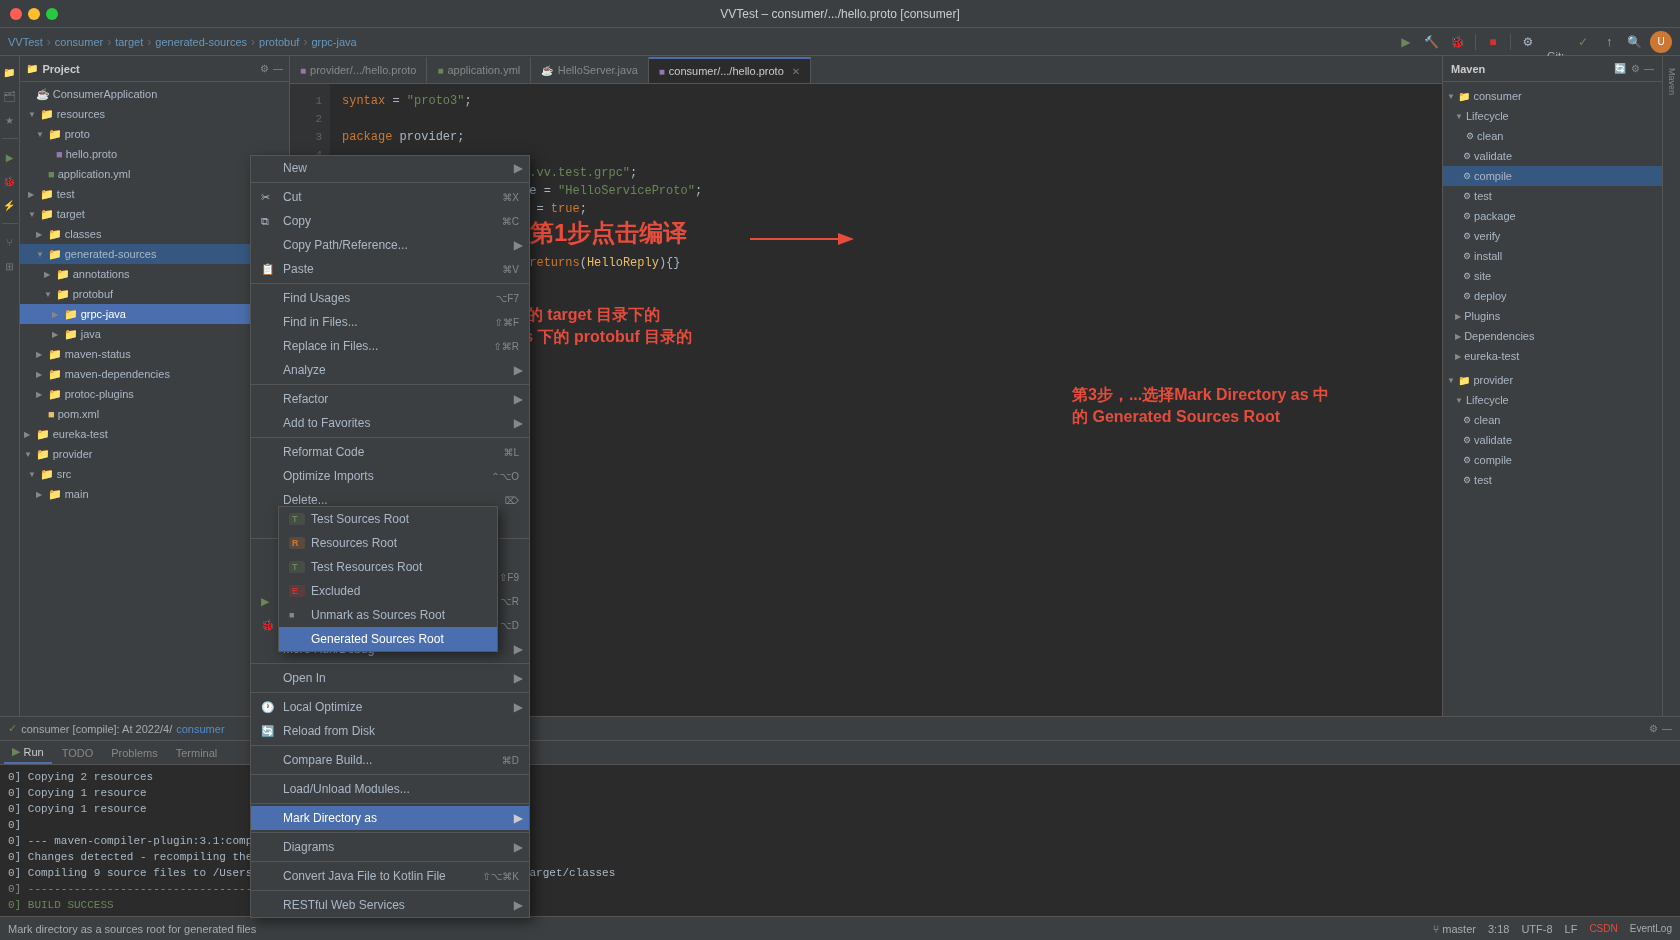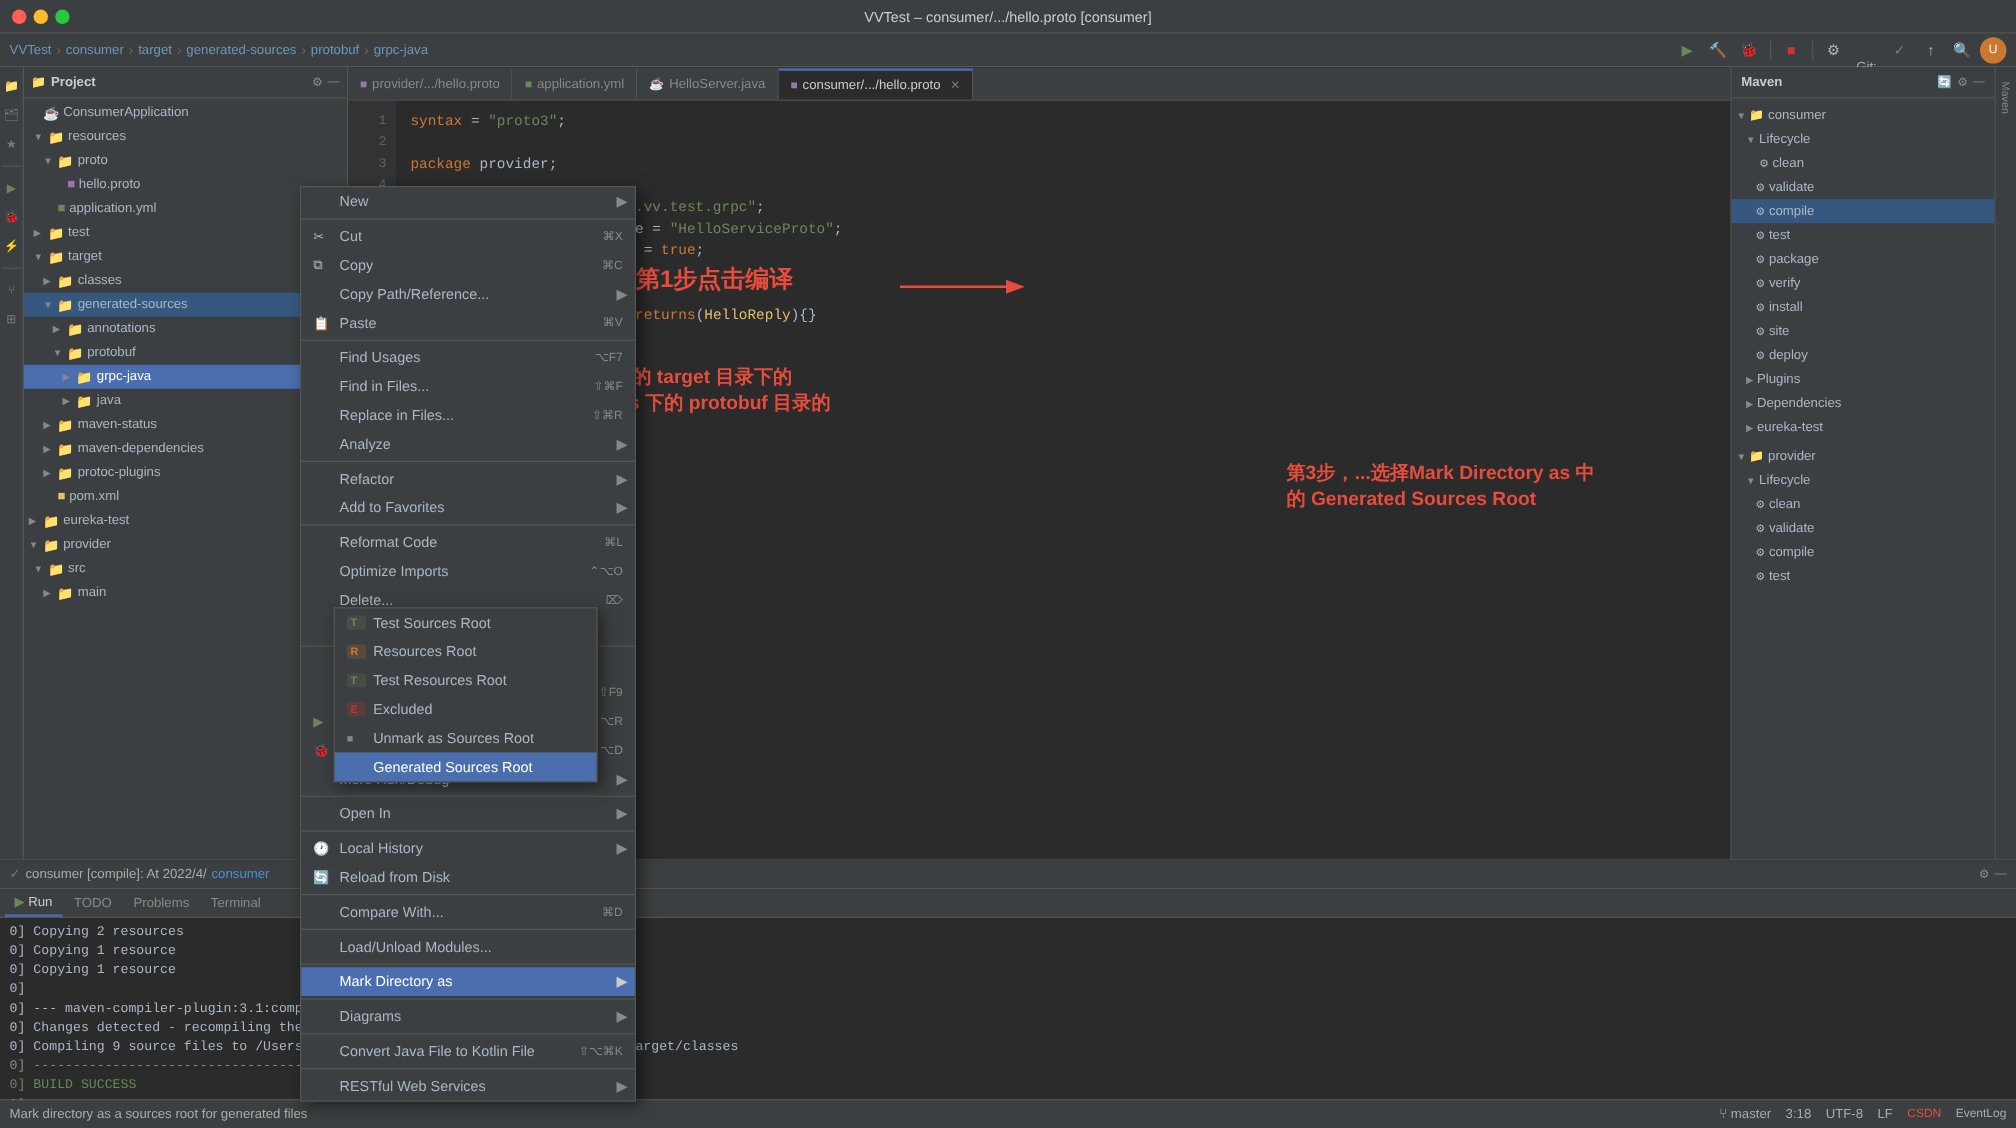--- a/index.html
+++ b/index.html
@@ -669,33 +669,33 @@
 
     <div class="cm-item">
       <span class="cm-item-icon"></span>
       <span class="cm-item-label">Open In</span>
       <span class="cm-arrow">▶</span>
     </div>
     <div class="cm-separator"></div>
 
     <div class="cm-item">
       <span class="cm-item-icon">🕐</span>
-      <span class="cm-item-label">Local History</span>
+      <span class="cm-item-label">Local Optimize</span>
       <span class="cm-arrow">▶</span>
     </div>
 
     <div class="cm-item">
       <span class="cm-item-icon">🔄</span>
       <span class="cm-item-label">Reload from Disk</span>
     </div>
     <div class="cm-separator"></div>
 
     <div class="cm-item">
       <span class="cm-item-icon"></span>
-      <span class="cm-item-label">Compare With...</span>
+      <span class="cm-item-label">Compare Build...</span>
       <span class="cm-item-shortcut">⌘D</span>
     </div>
     <div class="cm-separator"></div>
 
 
     <div class="cm-item">
       <span class="cm-item-icon"></span>
       <span class="cm-item-label">Load/Unload Modules...</span>
     </div>
     <div class="cm-separator"></div>
@@ -815,21 +815,21 @@
         <div>&nbsp;</div>
         <div><span class="kw">message</span> <span class="type">HelloRequest</span>{</div>
         <div>&nbsp;&nbsp;<span class="kw">string</span> name = <span class="num">1</span>;</div>
         <div>&nbsp;&nbsp;<span class="kw">int32</span> hello = <span class="num">2</span>;</div>
         <div>}</div>
         <div>&nbsp;</div>
         <div><span class="kw">message</span> <span class="type">HelloReply</span>{</div>
         <div>&nbsp;&nbsp;<span class="kw">string</span> message = <span class="num">1</span>;</div>
         <div>}</div>
 
-        <div style="position:absolute;top:140px;left:200px;color:#e74c3c;font-size:20px;font-weight:bold;font-family:sans-serif;white-space:nowrap;">第1步点击编译</div>
+        <div style="position:absolute;top:140px;left:200px;color:#e74c3c;font-size:24px;font-weight:bold;font-family:sans-serif;white-space:nowrap;">第1步点击编译</div>
 
         <div style="position:absolute;top:220px;left:60px;color:#e74c3c;font-size:16px;font-weight:bold;font-family:sans-serif;line-height:1.4;">第2步，右键工程下的 target 目录下的<br>generated-sources 下的 protobuf 目录的<br>子文件夹</div>
 
         <div style="position:absolute;top:300px;right:20px;color:#e74c3c;font-size:16px;font-weight:bold;font-family:sans-serif;line-height:1.4;text-align:left;width:350px;">第3步，...选择Mark Directory as 中<br>的 Generated Sources Root</div>
 
         <svg style="position:absolute;top:0;left:0;width:100%;height:100%;pointer-events:none;">
 
           <line x1="420" y1="155" x2="520" y2="155" stroke="#e74c3c" stroke-width="2" marker-end="url(#arrow)"></line>
 
           <defs>

